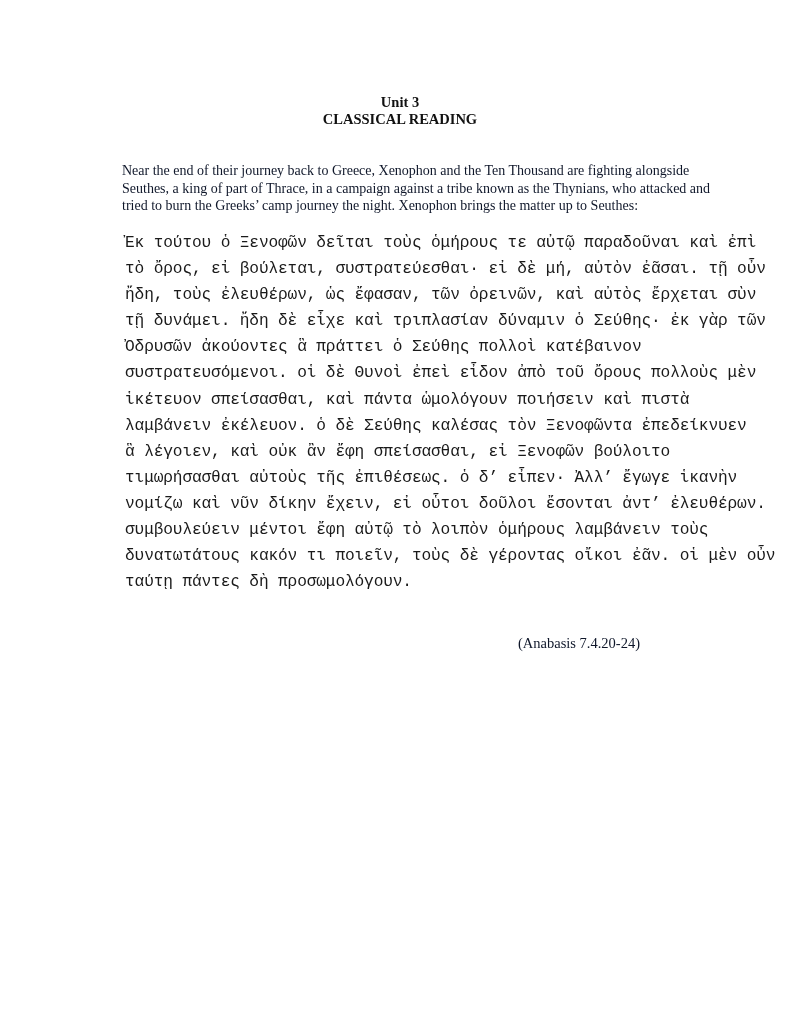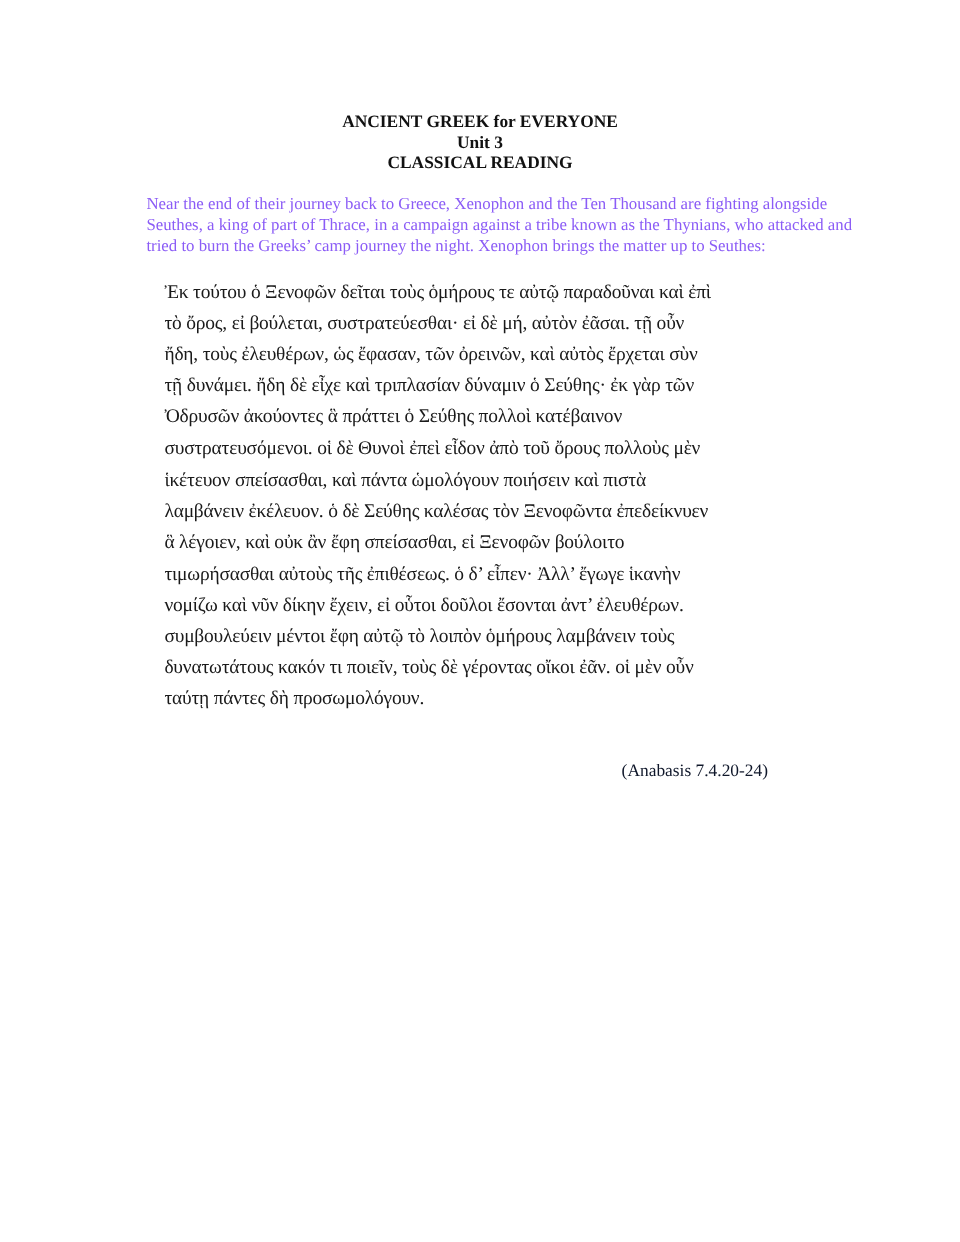--- a/index.html
+++ b/index.html
@@ -35,29 +35,29 @@
     }
     .title-block div { white-space: nowrap; }
     .intro {
       position: absolute;
       top: 162px;
       left: 122px;
       width: 580px;
       font-family: "Liberation Serif", serif;
       font-size: 14px;
       line-height: 17.5px;
-      color: #8b5cf6;
+      color: #0f172a;
     }
     .intro div { white-space: nowrap; }
     .greek {
       position: absolute;
       top: 230px;
-      left: 137px;
+      left: 125px;
       width: 600px;
-      font-family: Liberation Serif, serif;
+      font-family: Liberation Mono, monospace;
       font-size: 16.2px;
       line-height: 26.1px;
       color: #1a1a1a;
       letter-spacing: -0.15px;
     }
     .greek div { white-space: nowrap; }
     .citation {
       position: absolute;
       top: 634px;
       left: 518px;
@@ -67,21 +67,20 @@
       color: #0f172a;
       white-space: nowrap;
     }
   </style>
 </head>
 <body>
 
 <div class="page">
 
   <div class="title-block">
-    <div>ANCIENT GREEK for EVERYONE</div>
     <div>Unit 3</div>
     <div>CLASSICAL READING</div>
   </div>
 
   <div class="intro">
     <div>Near the end of their journey back to Greece, Xenophon and the Ten Thousand are fighting alongside</div>
     <div>Seuthes, a king of part of Thrace, in a campaign against a tribe known as the Thynians, who attacked and</div>
     <div>tried to burn the Greeks’ camp journey the night. Xenophon brings the matter up to Seuthes:</div>
   </div>
 

